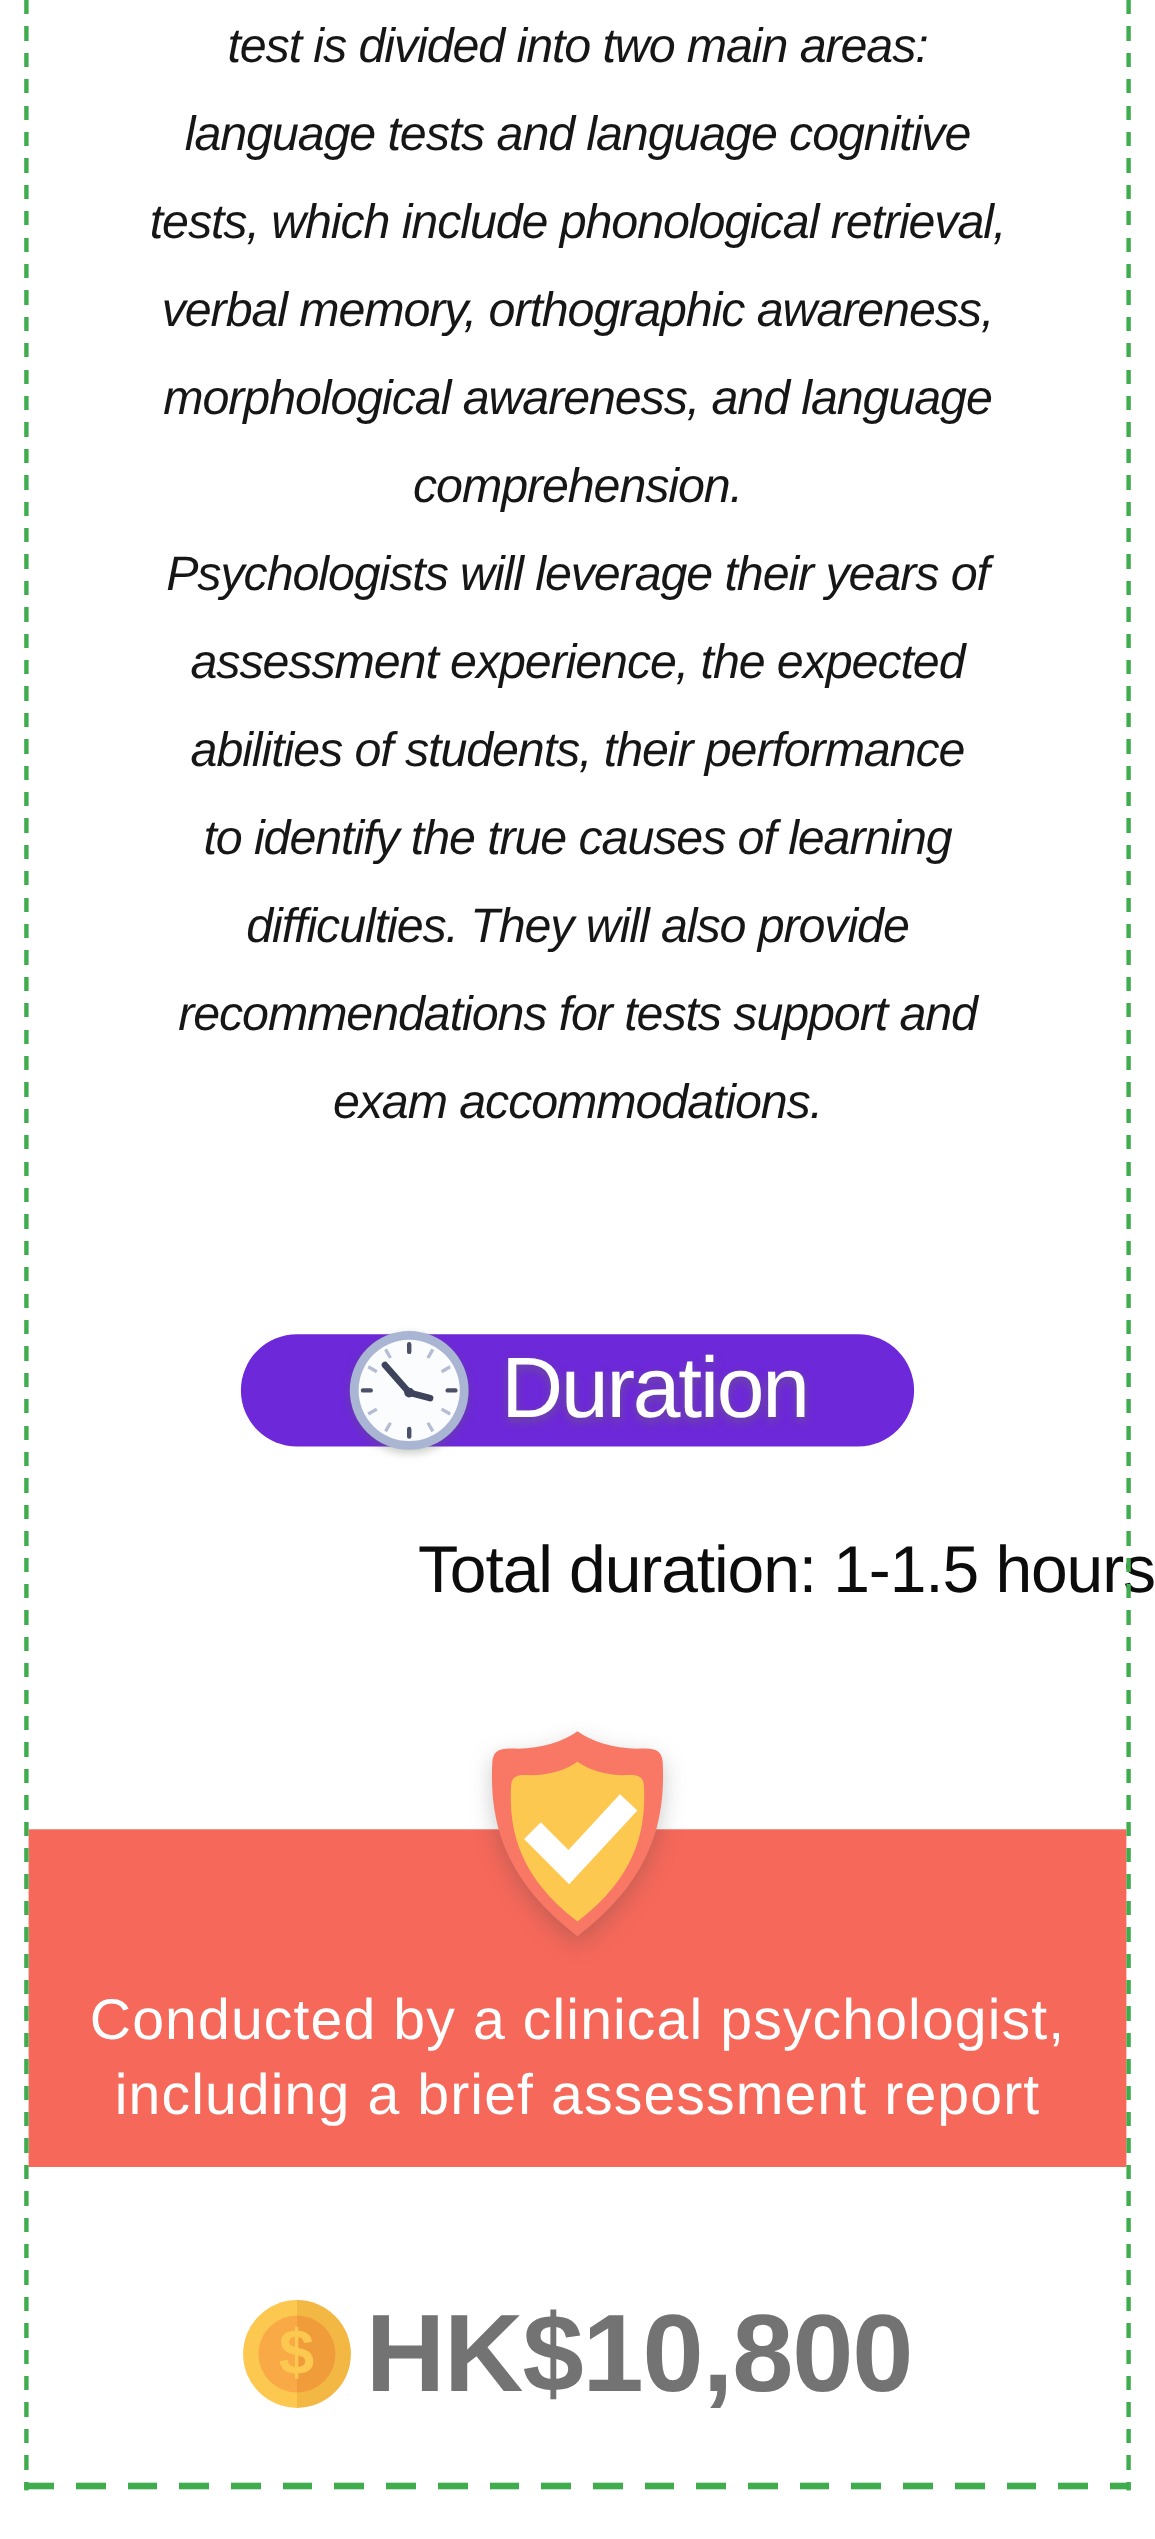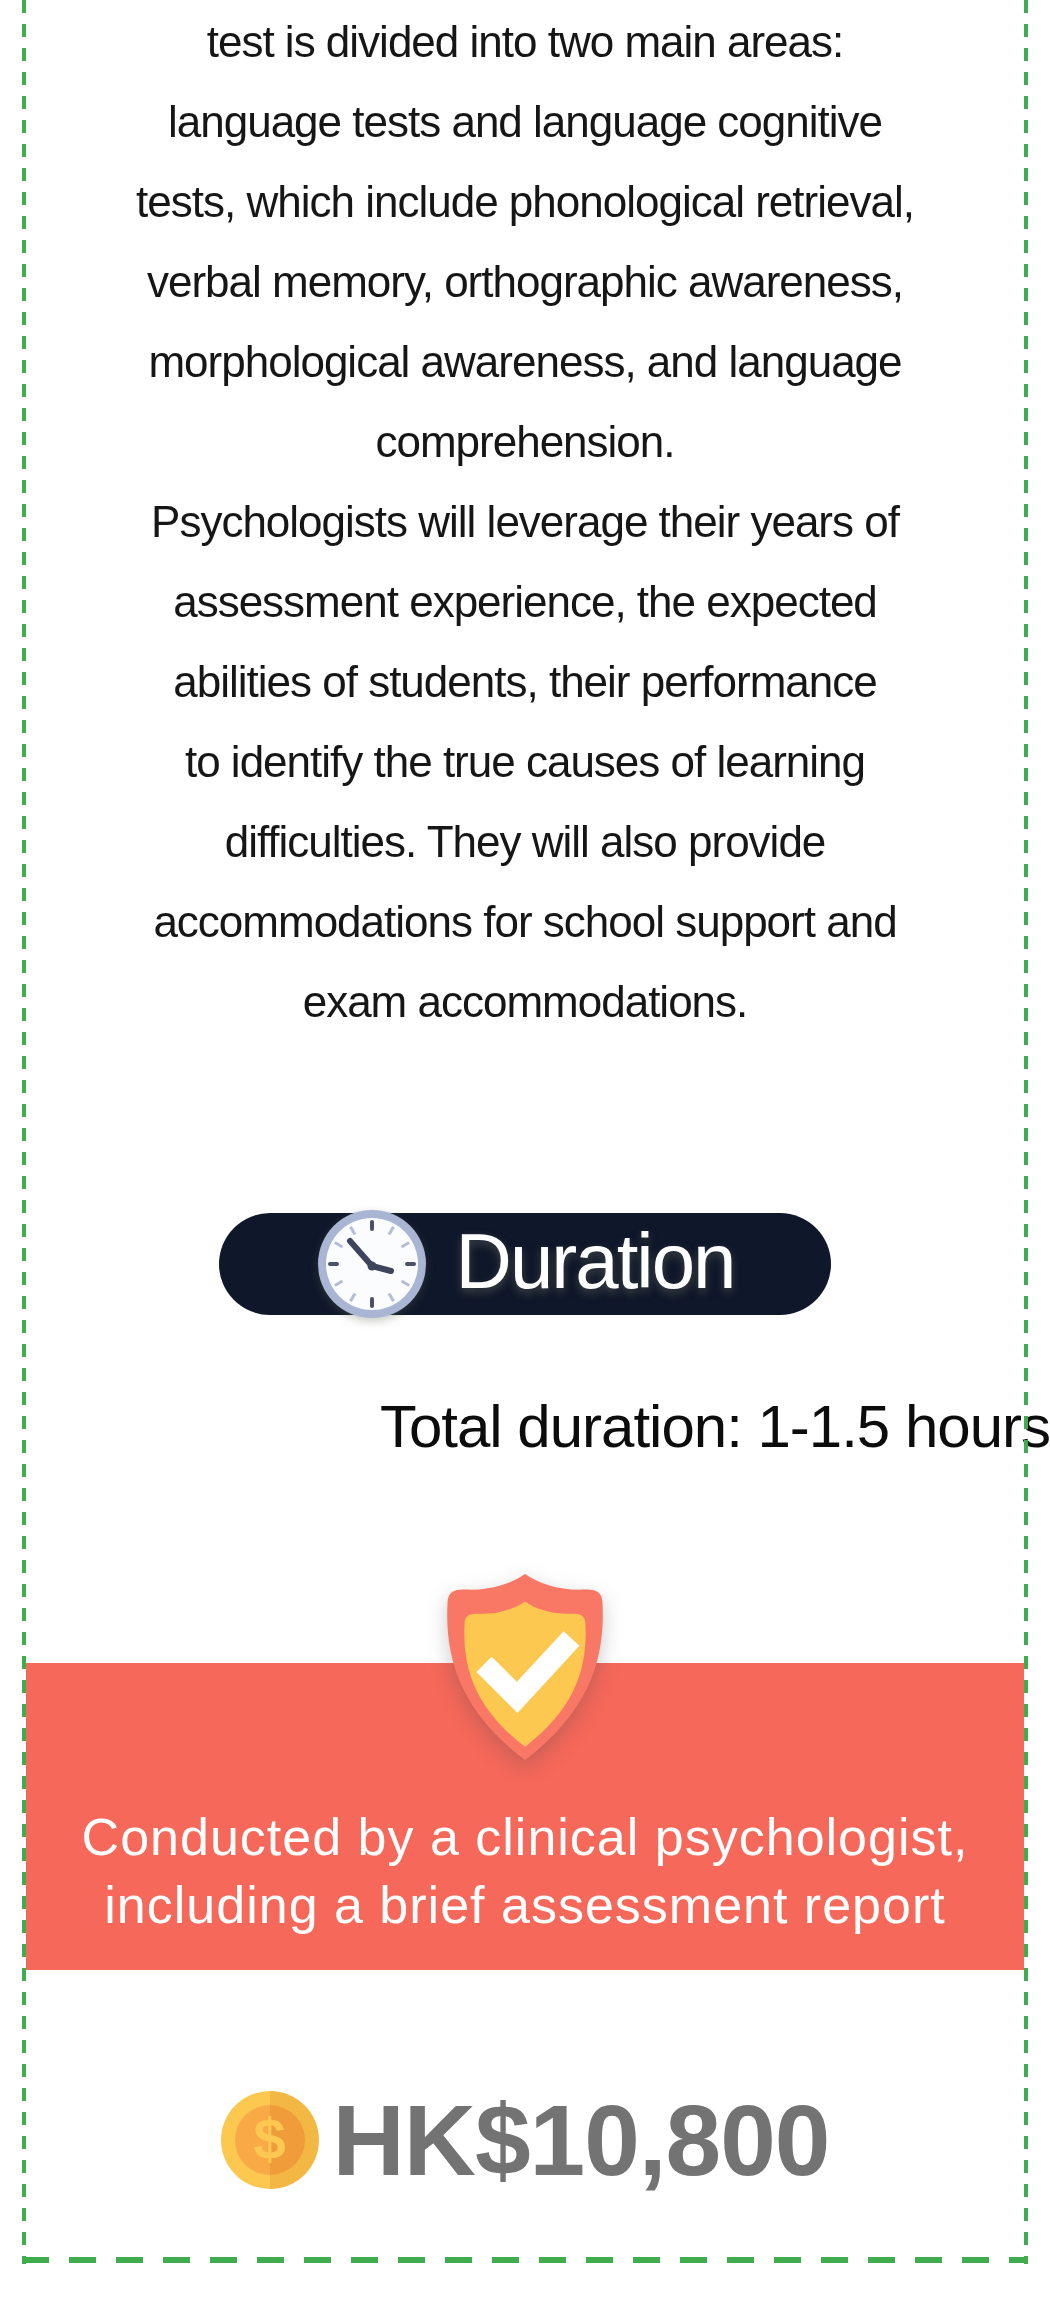--- a/index.html
+++ b/index.html
@@ -12,27 +12,27 @@
     background:repeating-linear-gradient(to bottom,#3fac4d 0 13px,transparent 13px 24px);}
   .dash-left{left:22px;}
   .dash-right{left:1024px;}
   .dash-h{position:absolute;left:22px;width:1006px;top:2257px;height:6px;z-index:6;
     background:repeating-linear-gradient(to right,#3fac4d 0 27px,transparent 27px 47px);}
 
   
   .desc{position:absolute;top:2px;left:0;width:1050px;text-align:center;}
   .desc .line{
     height:80px;line-height:80px;font-size:44px;letter-spacing:-1px;color:#161616;
-    white-space:nowrap;text-align:center;
+    white-space:nowrap;text-align:center;font-style:italic;
   }
 
   
   .pill{
     position:absolute;top:1213px;left:50%;transform:translateX(-50%);
-    width:612px;height:102px;border-radius:51px;background:#0f172a;
+    width:612px;height:102px;border-radius:51px;background:#6d28d9;
     display:flex;align-items:center;justify-content:center;gap:28px;z-index:2;
   }
   .clock{width:112px;height:112px;flex:0 0 auto;
     filter:drop-shadow(0 3px 4px rgba(90,100,80,0.35));}
   .pill-label{
     font-size:78px;color:#ffffff;letter-spacing:-2px;line-height:1;
     text-shadow:0 4px 9px rgba(105,112,92,0.55);padding-bottom:6px;
   }
 
   
@@ -85,21 +85,21 @@
     <div class="line">language tests and language cognitive</div>
     <div class="line">tests, which include phonological retrieval,</div>
     <div class="line">verbal memory, orthographic awareness,</div>
     <div class="line">morphological awareness, and language</div>
     <div class="line">comprehension.</div>
     <div class="line">Psychologists will leverage their years of</div>
     <div class="line">assessment experience, the expected</div>
     <div class="line">abilities of students, their performance</div>
     <div class="line">to identify the true causes of learning</div>
     <div class="line">difficulties. They will also provide</div>
-    <div class="line">accommodations for school support and</div>
+    <div class="line">recommendations for tests support and</div>
     <div class="line">exam accommodations.</div>
   </div>
 
   <div class="pill">
     <svg class="clock" viewBox="0 0 112 112">
       <circle cx="56" cy="56" r="54" fill="#aab5d3"></circle>
       <circle cx="56" cy="56" r="46" fill="#fbfcfe"></circle>
       <g fill="#b4bdd4">
         <rect x="54.5" y="13" width="3" height="9" transform="rotate(30 56 56)"></rect>
         <rect x="54.5" y="13" width="3" height="9" transform="rotate(60 56 56)"></rect>

